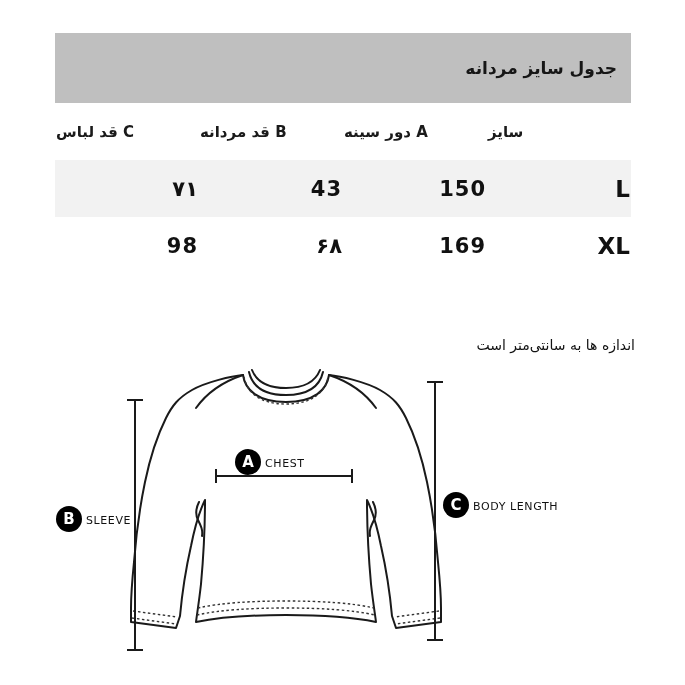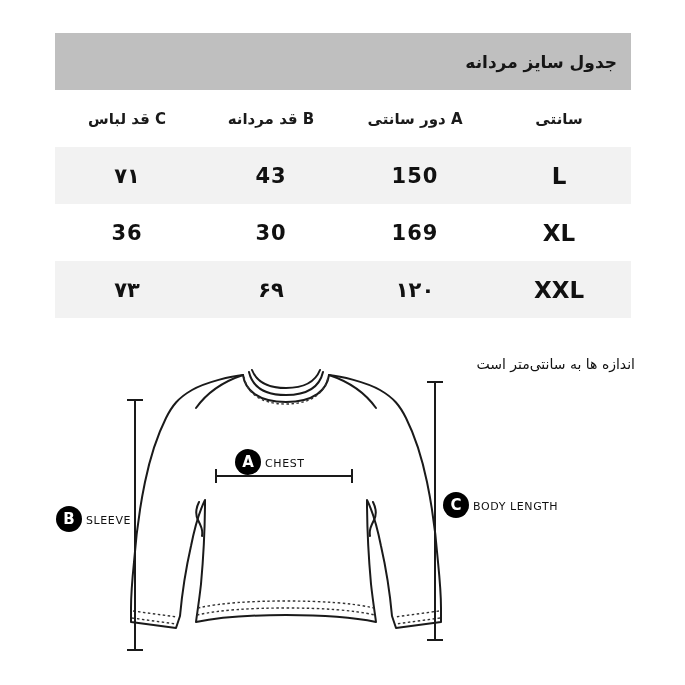--- a/index.html
+++ b/index.html
@@ -20,64 +20,64 @@
   .size-table {
     position: absolute;
     left: 55px;
     top: 33px;
     width: 576px;
     border-collapse: collapse;
     table-layout: fixed;
   }
   .size-table .head-band td {
     background: #bfbfbf;
-    height: 57px;
+    height: 70px;
     padding: 0 14px 0 0;
     text-align: right;
     vertical-align: middle;
   }
   .chart-title {
     font-family: "DejaVu Sans", "Liberation Sans", sans-serif;
     font-size: 17px;
     font-weight: bold;
     color: #161616;
     direction: rtl;
     letter-spacing: 0.2px;
   }
   .size-table .col-head td {
     background: #ffffff;
     height: 55px;
-    text-align: center;
+    text-align: left;
     vertical-align: middle;
     font-size: 15px;
     font-weight: bold;
     color: #1a1a1a;
     direction: rtl;
   }
   .size-table tr.row-alt td { background: #f2f2f2; }
   .size-table tr.row-plain td { background: #ffffff; }
   .size-table tbody td {
     height: 55px;
-    text-align: center;
+    text-align: right;
     vertical-align: middle;
     font-size: 23px;
     font-weight: bold;
     color: #111111;
     direction: rtl;
   }
   .size-table tbody td.val-fa {
     font-size: 21px;
     letter-spacing: 1px;
   }
 
   
   .cm-note {
     position: absolute;
     right: 50px;
-    top: 356px;
+    top: 337px;
     font-size: 14px;
     color: #111111;
     direction: rtl;
     text-align: right;
     font-family: "DejaVu Sans", "Liberation Sans", sans-serif;
   }
 
   
   .diagram {
     position: absolute;
@@ -113,42 +113,36 @@
   </colgroup>
   <thead>
     <tr class="head-band">
       <td colspan="4">
         <span class="chart-title">جدول سایز مردانه</span>
       </td>
     </tr>
     <tr class="col-head">
       <td>C قد لباس</td>
       <td>B قد مردانه</td>
-      <td>A دور سانتی</td>
-      <td>سانتی</td>
+      <td>A دور سینه</td>
+      <td>سایز</td>
     </tr>
   </thead>
   <tbody>
     <tr class="row-alt">
       <td class="val-fa">۷۱</td>
       <td class="val-fa">43</td>
       <td class="val-fa">150</td>
       <td>L</td>
     </tr>
     <tr class="row-plain">
-      <td class="val-fa">36</td>
-      <td class="val-fa">30</td>
+      <td class="val-fa">98</td>
+      <td class="val-fa">۶۸</td>
       <td class="val-fa">169</td>
       <td>XL</td>
-    </tr>
-    <tr class="row-alt">
-      <td class="val-fa">۷۳</td>
-      <td class="val-fa">۶۹</td>
-      <td class="val-fa">۱۲۰</td>
-      <td>XXL</td>
     </tr>
   </tbody>
 </table>
 
 <div class="cm-note">اندازه ها به سانتی‌متر است</div>
 
 <div class="diagram">
 <svg width="685" height="355" viewBox="0 0 685 355" xmlns="http://www.w3.org/2000/svg">
 
   <g fill="#ffffff" stroke="#1a1a1a" stroke-width="2" stroke-linejoin="round" stroke-linecap="round">

